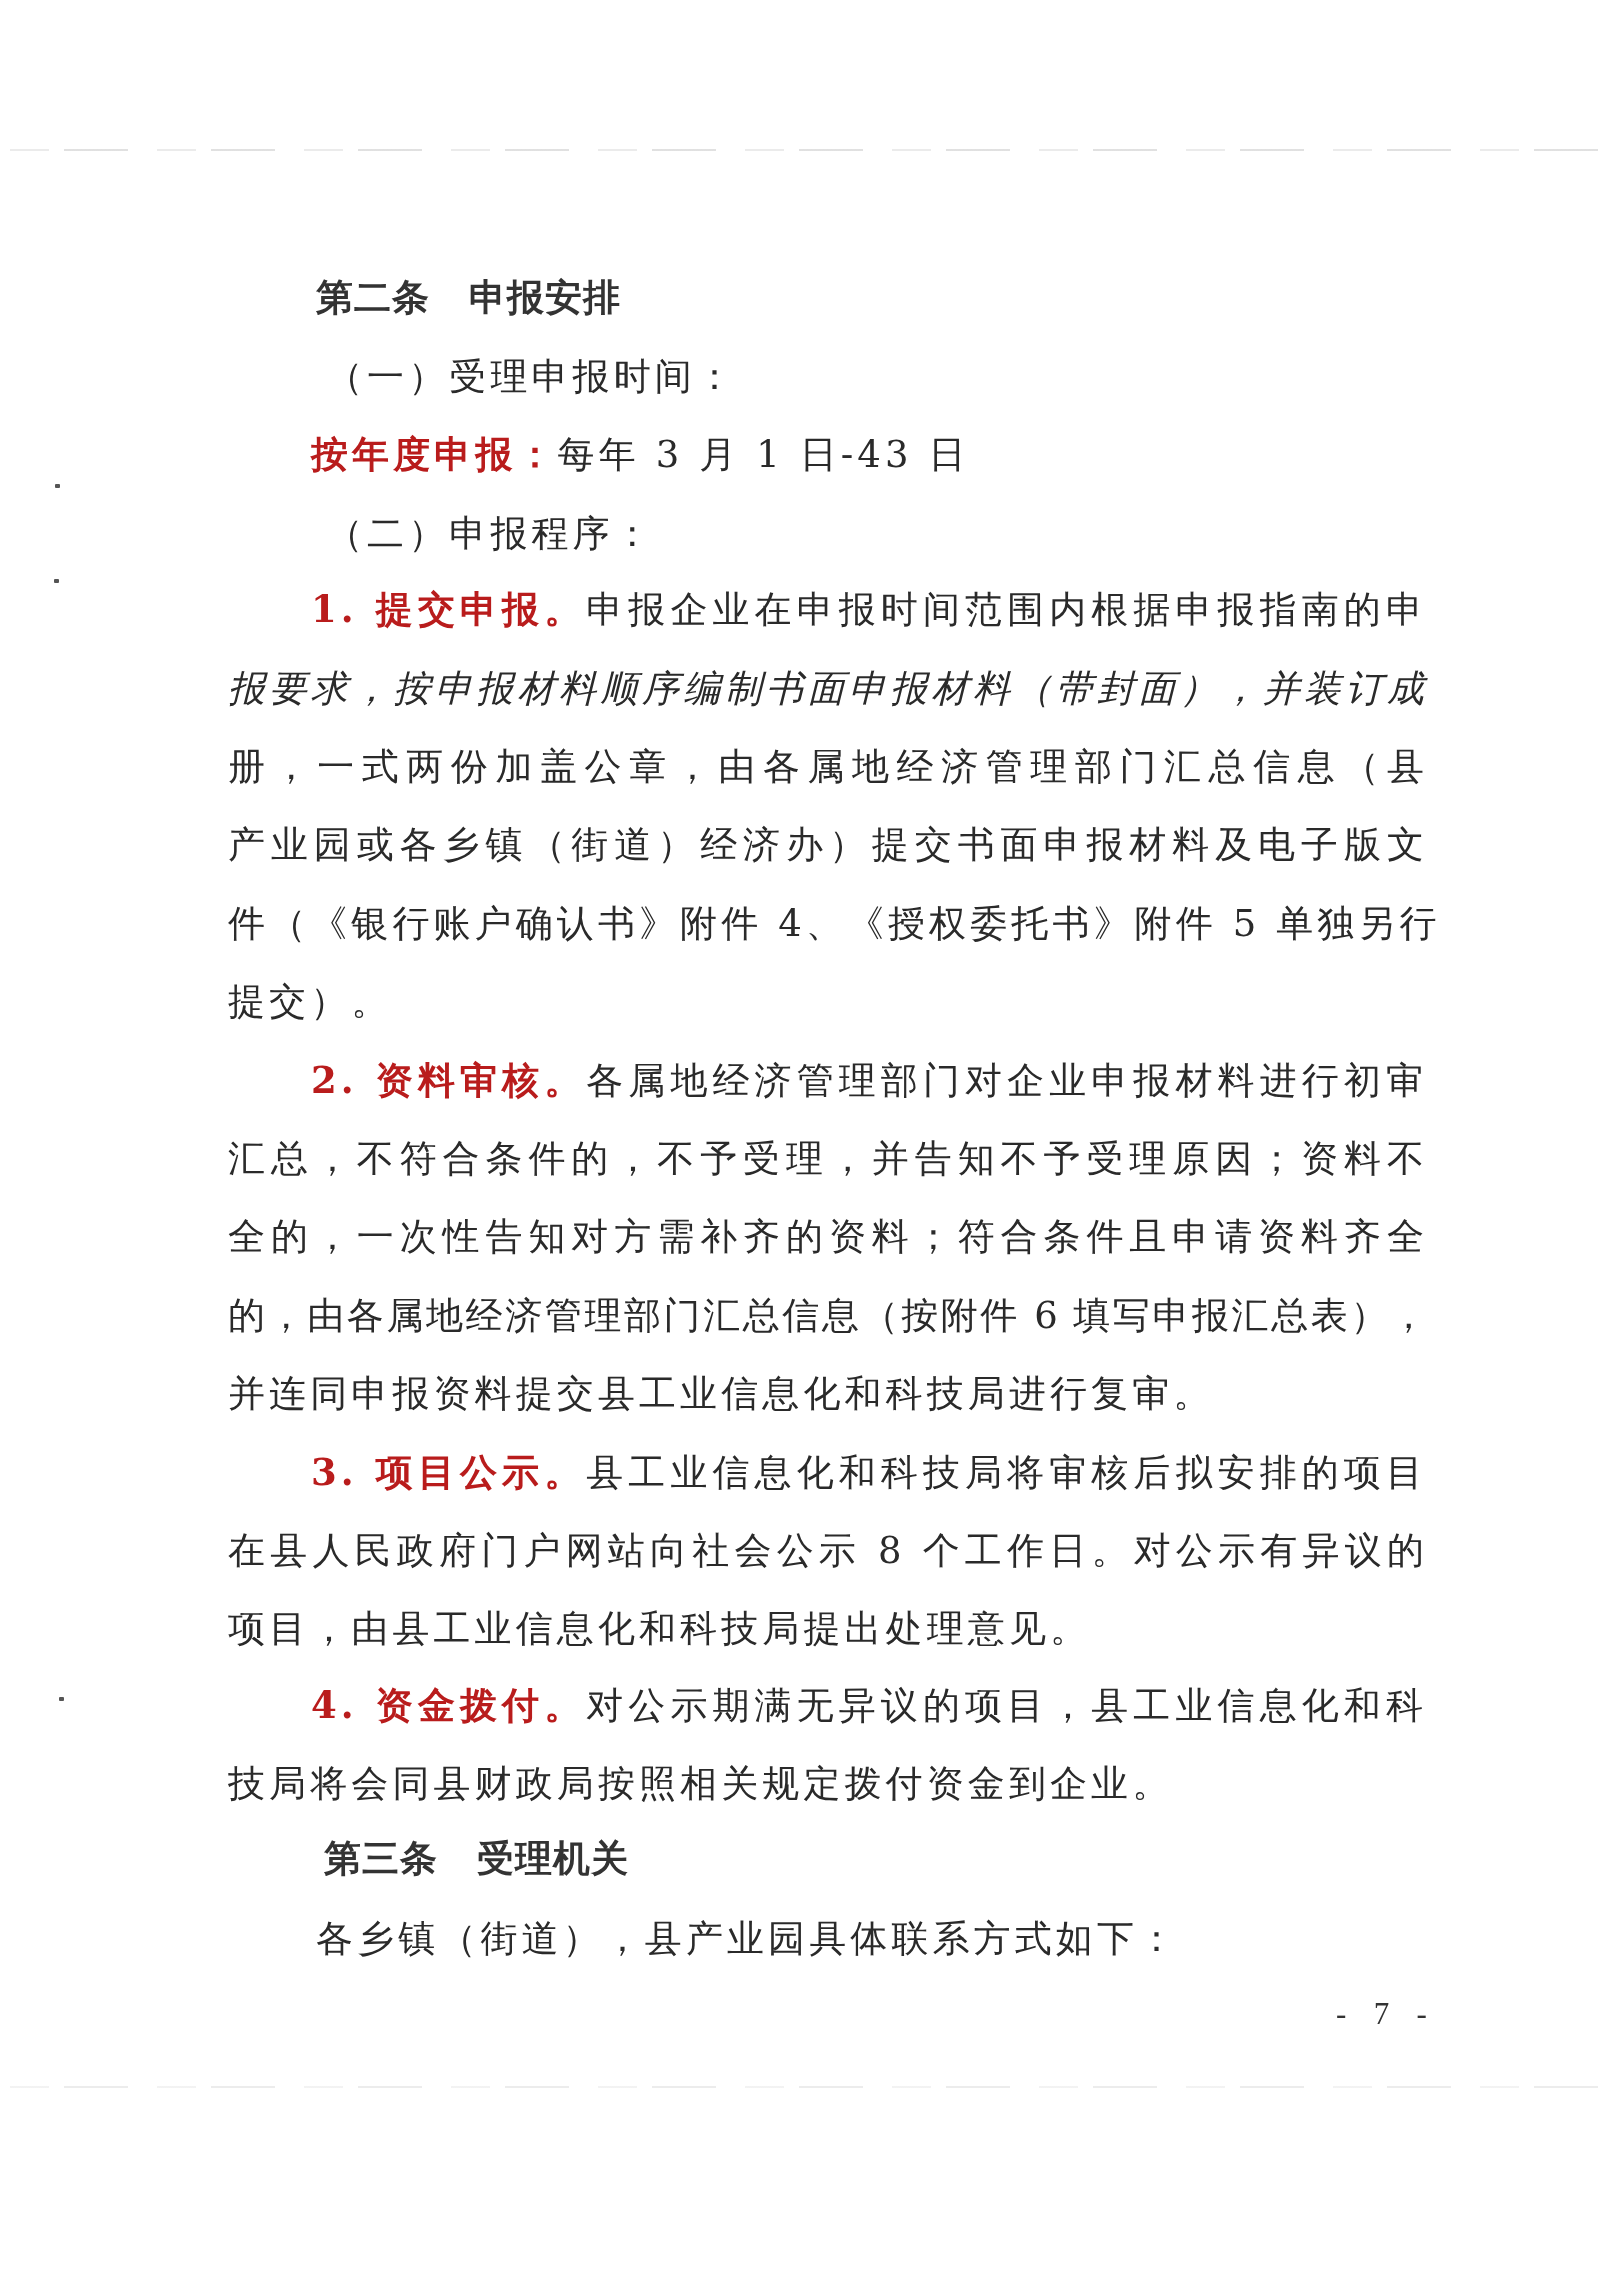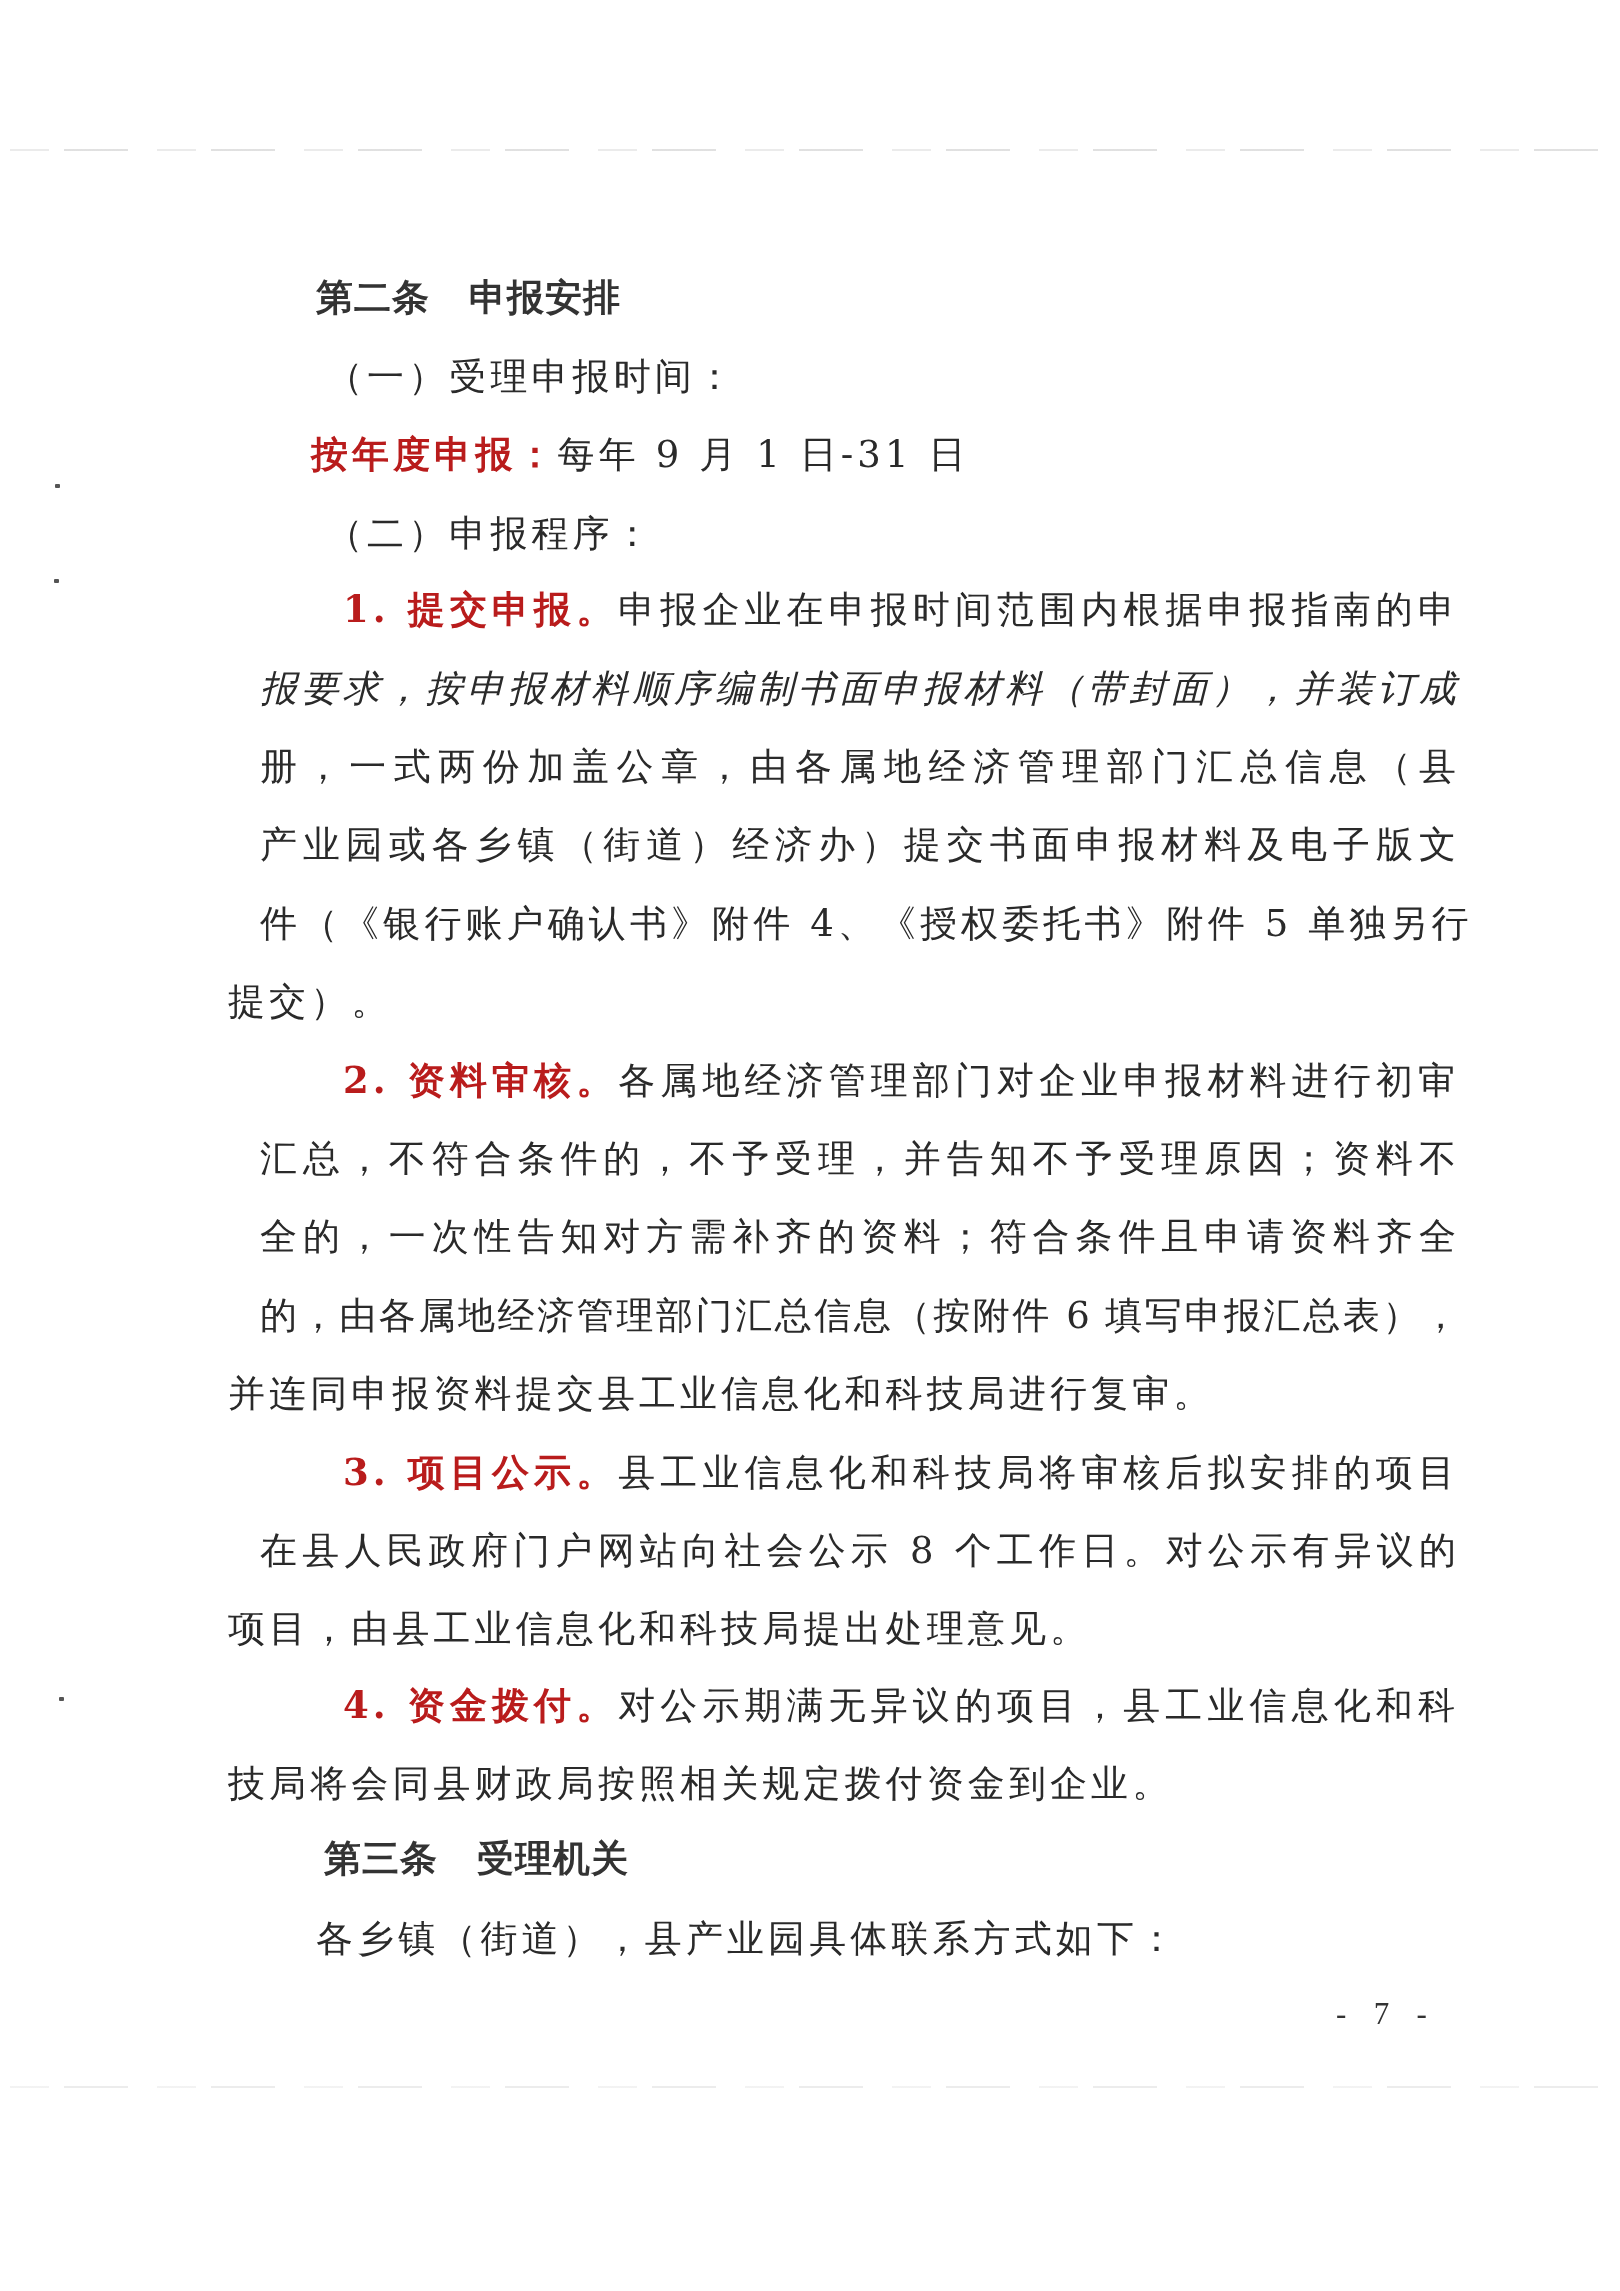--- a/index.html
+++ b/index.html
@@ -46,21 +46,20 @@
       left: 0;
       width: 1200px;
       font-size: 37px;
       line-height: 43px;
       letter-spacing: 4.1px;
       white-space: nowrap;
     }
     .justify {
       text-align: justify;
       text-align-last: justify;
-      margin-left: 32px;
     }
     .heading {
       font-family: "DejaVu Sans", "Liberation Sans", sans-serif;
       font-weight: bold;
       font-size: 37px;
       letter-spacing: 1px;
       color: #333;
       margin-left: 8px;
     }
     .heading .gap {
@@ -93,21 +92,21 @@
 
 <div class="page">
 
   <div class="line heading" style="top:276px; left:80px; width:auto;">
     <span>第二条</span><span class="gap"></span><span>申报安排</span>
   </div>
 
   <div class="line" style="top:355px; left:98px; width:auto;">（一）受理申报时间：</div>
 
   <div class="line" style="top:433px; left:83px; width:auto;">
-    <span class="strong">按年度申报：</span><span>每年 9 月 1 日-31 日</span>
+    <span class="strong">按年度申报：</span><span>每年 3 月 1 日-43 日</span>
   </div>
 
   <div class="line" style="top:512px; left:98px; width:auto;">（二）申报程序：</div>
 
   <div class="line justify indent-2" style="top:588px;">
     <span class="strong">1. 提交申报。</span><span>申报企业在申报时间范围内根据申报指南的申</span>
   </div>
   <div class="line justify" style="top:667px;font-style:italic;">报要求，按申报材料顺序编制书面申报材料（带封面），并装订成</div>
   <div class="line justify" style="top:745px;">册，一式两份加盖公章，由各属地经济管理部门汇总信息（县</div>
   <div class="line justify" style="top:823px;">产业园或各乡镇（街道）经济办）提交书面申报材料及电子版文</div>

